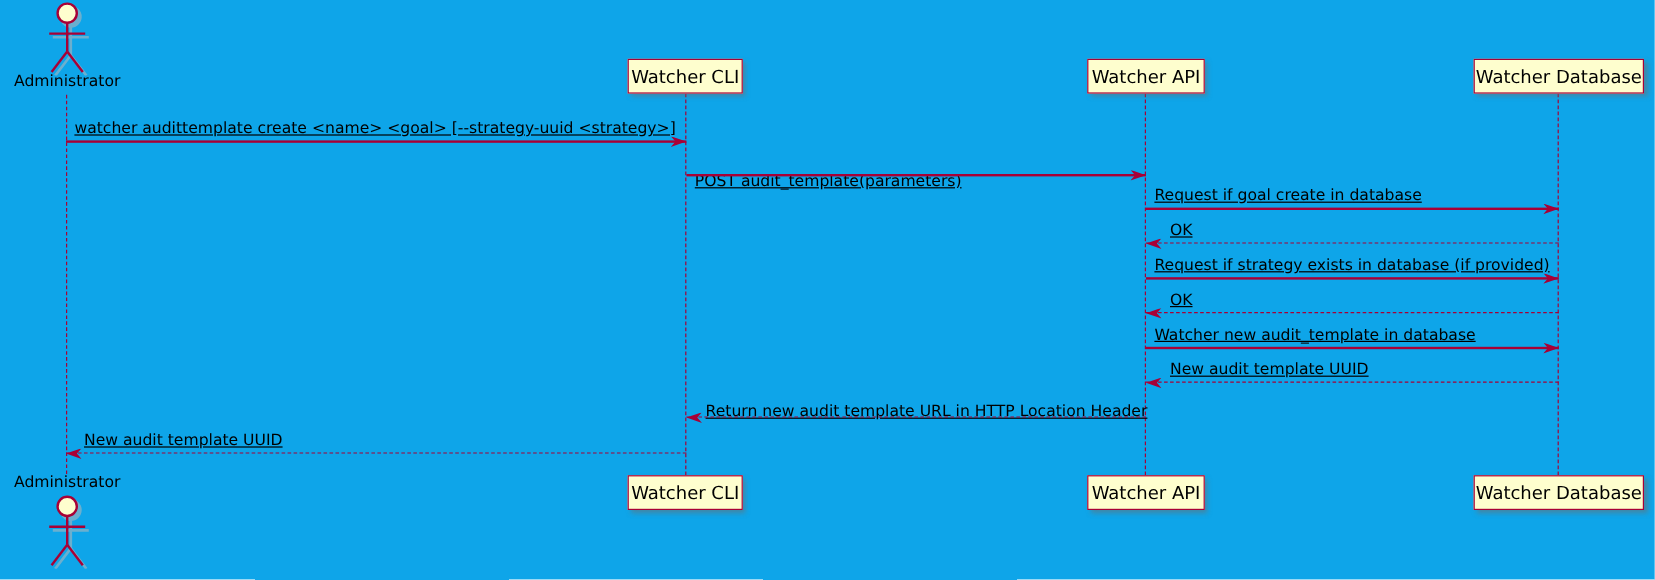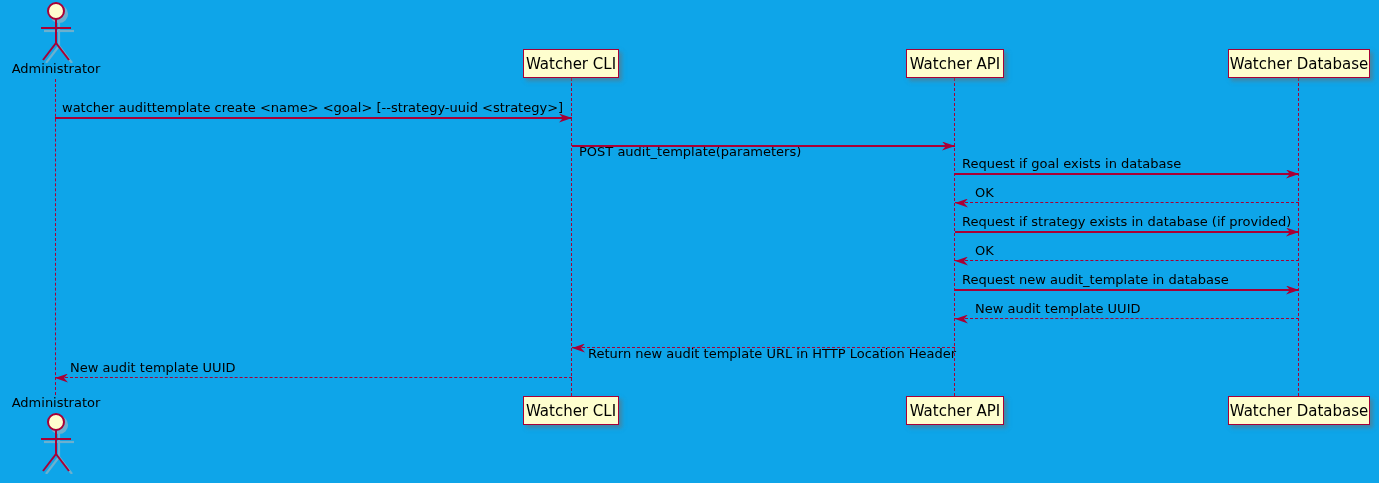--- a/index.html
+++ b/index.html
@@ -10,21 +10,21 @@
   .pbox {
     position:absolute; box-sizing:border-box; height:29px;
     background:#FEFECE; border:1.8px solid #A80036;
     box-shadow:3px 3px 4px rgba(110,110,110,0.55);
     display:flex; align-items:center; justify-content:center;
     font-size:15px; color:#000; white-space:nowrap;
   }
   .lifeline { position:absolute; width:0; border-left:1px dashed #A80036; }
   .actor-label { position:absolute; font-size:13px; color:#000; text-align:center; width:112px; left:0; }
   .actor-fig { position:absolute; left:31px; width:50px; height:62px; }
-  .msg-label { position:absolute; font-size:13px; color:#000; white-space:nowrap; line-height:15px; }
+  .msg-label { position:absolute; font-size:13px; color:#000; white-space:nowrap; line-height:15px;text-decoration:underline; }
   .line-solid { position:absolute; height:1.5px; background:#A80036; }
   .line-dashed { position:absolute; height:0; border-top:1px dashed #A80036; }
   .ah { position:absolute; width:13px; height:9px; background:#A80036; }
   .ah-r { clip-path:polygon(0 0, 100% 50%, 0 100%, 30% 50%); }
   .ah-l { clip-path:polygon(100% 0, 0 50%, 100% 100%, 70% 50%); }
 </style>
 </head>
 <body>
 
 <div class="canvas">
@@ -66,21 +66,21 @@
     <div class="ah ah-r" style="left:559px; top:113.5px;"></div>
   </div>
 
   <div>
     <div class="msg-label" style="left:579px; top:128px;margin-top:16px;">POST audit_template(parameters)</div>
     <div class="line-solid" style="left:572px; top:145px; width:383px;"></div>
     <div class="ah ah-r" style="left:942px; top:141.5px;"></div>
   </div>
 
   <div>
-    <div class="msg-label" style="left:962px; top:156px;">Request if goal exists in database</div>
+    <div class="msg-label" style="left:962px; top:156px;">Request if goal create in database</div>
     <div class="line-solid" style="left:955px; top:173px; width:344px;"></div>
     <div class="ah ah-r" style="left:1286px; top:169.5px;"></div>
   </div>
 
   <div>
     <div class="msg-label" style="left:975px; top:185px;">OK</div>
     <div class="line-dashed" style="left:955px; top:202px; width:344px;"></div>
     <div class="ah ah-l" style="left:955px; top:198.5px;"></div>
   </div>
 
@@ -90,33 +90,33 @@
     <div class="ah ah-r" style="left:1286px; top:227.5px;"></div>
   </div>
 
   <div>
     <div class="msg-label" style="left:975px; top:243px;">OK</div>
     <div class="line-dashed" style="left:955px; top:260px; width:344px;"></div>
     <div class="ah ah-l" style="left:955px; top:256.5px;"></div>
   </div>
 
   <div>
-    <div class="msg-label" style="left:962px; top:272px;">Request new audit_template in database</div>
+    <div class="msg-label" style="left:962px; top:272px;">Watcher new audit_template in database</div>
     <div class="line-solid" style="left:955px; top:289px; width:344px;"></div>
     <div class="ah ah-r" style="left:1286px; top:285.5px;"></div>
   </div>
 
   <div>
     <div class="msg-label" style="left:975px; top:301px;">New audit template UUID</div>
     <div class="line-dashed" style="left:955px; top:318px; width:344px;"></div>
     <div class="ah ah-l" style="left:955px; top:314.5px;"></div>
   </div>
 
   <div>
-    <div class="msg-label" style="left:588px; top:346px;text-align:right;">Return new audit template URL in HTTP Location Header</div>
+    <div class="msg-label" style="left:588px; top:336px;text-align:right;">Return new audit template URL in HTTP Location Header</div>
     <div class="line-dashed" style="left:572px; top:347px; width:383px;"></div>
     <div class="ah ah-l" style="left:572px; top:343.5px;"></div>
   </div>
 
   <div>
     <div class="msg-label" style="left:70px; top:360px;">New audit template UUID</div>
     <div class="line-dashed" style="left:55px; top:377px; width:517px;"></div>
     <div class="ah ah-l" style="left:55px; top:373.5px;"></div>
   </div>
 

